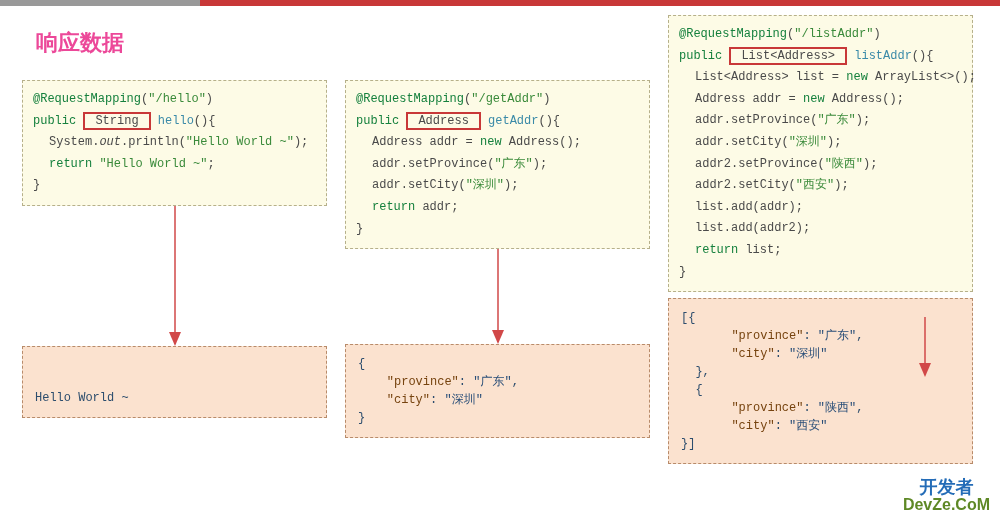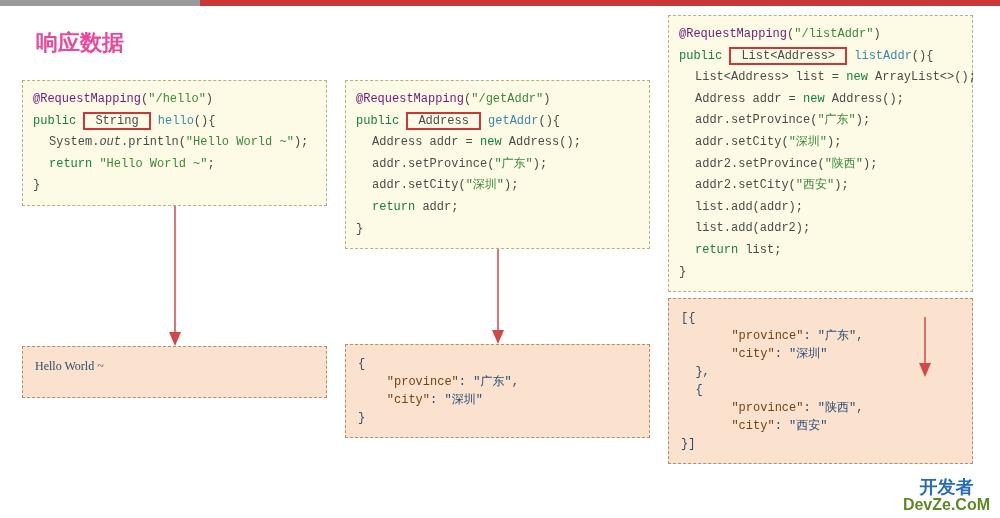--- a/index.html
+++ b/index.html
@@ -60,21 +60,21 @@
   }
   .arrow-wrap {
     display: flex;
     justify-content: center;
     align-items: center;
   }
   .arrow {
     width: 16px;
     height: auto;
   }
-  .anno { color: #701a75; }
+  .anno { color: #15803d; }
   .kw { color: #15803d; }
   .str { color: #3a8a3a; }
   .mname { color: #3a8aa8; }
   .redbox { border: 2px solid #c83838; padding: 0 10px; display: inline-block; line-height: 1.2; }
   .ind1 { display: inline-block; width: 16px; }
   .line { white-space: nowrap; }
   .out-key { color: #76430f; }
   .out-str { color: #294e78; }
   .watermark {
     position: absolute;
@@ -106,21 +106,21 @@
       <div class="line"><span class="ind1"></span><span>System.</span><span style="font-style:italic">out</span><span>.println(</span><span class="str">"Hello World ~"</span><span>);</span></div>
       <div class="line"><span class="ind1"></span><span class="kw">return</span> <span class="str">"Hello World ~"</span><span>;</span></div>
       <div class="line"><span>}</span></div>
     </div>
     <div class="arrow-wrap" style="height:140px;">
       <svg class="arrow" viewBox="0 0 16 140">
         <line x1="8" y1="0" x2="8" y2="126" stroke="#d14848" stroke-width="1.5"></line>
         <polygon points="8,140 2,126 14,126" fill="#d14848"></polygon>
       </svg>
     </div>
-    <div class="outbox" style="height:52px;display:flex;align-items:flex-start;font-family:Liberation Serif, serif;">
+    <div class="outbox" style="height:72px;display:flex;align-items:flex-end;">
       <span>Hello World ~</span>
     </div>
   </div>
 
   <div class="col col2">
     <div class="codebox">
       <div class="line"><span class="anno">@RequestMapping</span><span>(</span><span class="str">"/getAddr"</span><span>)</span></div>
       <div class="line"><span class="kw">public</span> <span class="redbox">Address</span> <span class="mname">getAddr</span><span>(){</span></div>
       <div class="line"><span class="ind1"></span><span>Address addr = </span><span class="kw">new</span><span> Address();</span></div>
       <div class="line"><span class="ind1"></span><span>addr.setProvince(</span><span class="str">"广东"</span><span>);</span></div>

